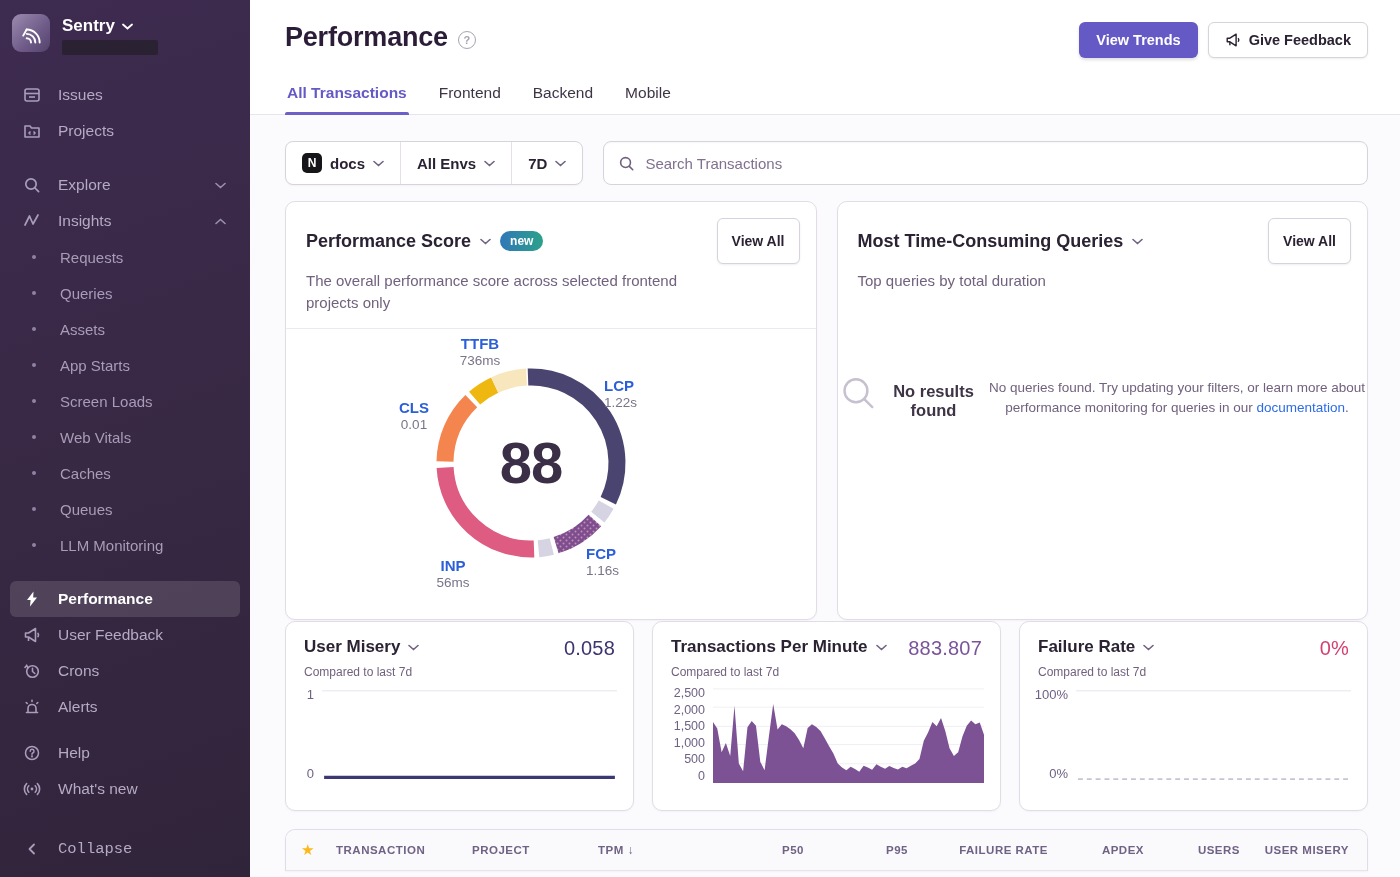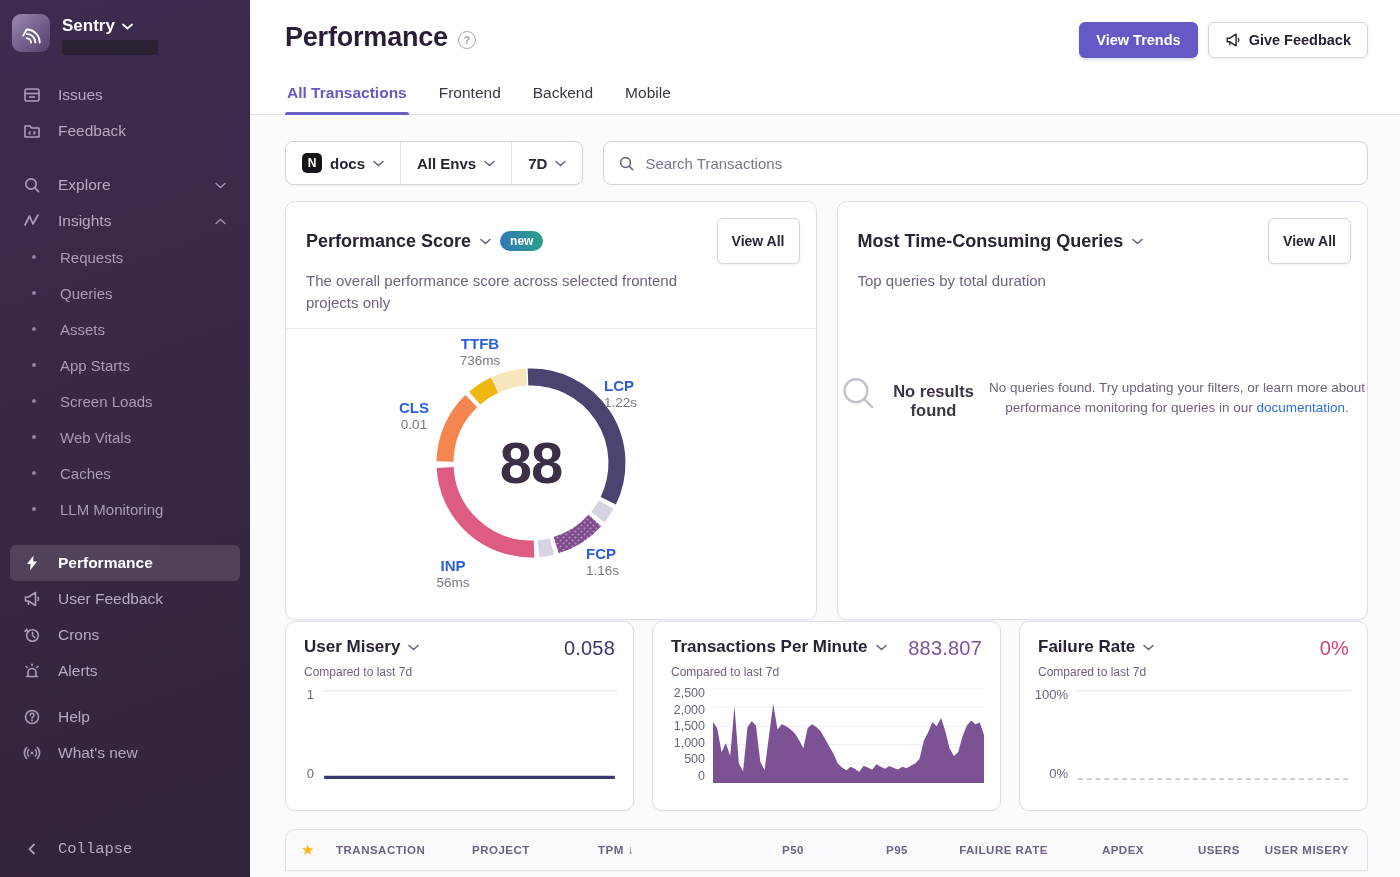--- a/index.html
+++ b/index.html
@@ -151,21 +151,21 @@
         </span>
         <span>Issues</span>
       </div>
       <div class="nav-item">
         <span class="nicon">
           <svg width="18" height="18" viewBox="0 0 18 18" fill="none" stroke="currentColor" stroke-width="1.6" stroke-linejoin="round">
               <path d="M2 4h5l1.5 2H16v9H2z"></path>
               <path d="M7.5 9.5 6 11l1.5 1.5M10.5 9.5 12 11l-1.5 1.5"></path>
             </svg>
         </span>
-        <span>Feedback</span>
+        <span>Projects</span>
       </div>
 
       <div class="nav-gap"></div>
 
       <div class="nav-item">
         <span class="nicon">
           <svg width="18" height="18" viewBox="0 0 18 18" fill="none" stroke="currentColor" stroke-width="1.7" stroke-linecap="round">
               <circle cx="8" cy="8" r="5.2"></circle>
               <path d="M12 12l3.6 3.6"></path>
             </svg>
@@ -221,20 +221,26 @@
           <span class="dot">
             <i></i>
           </span>
           <span>Web Vitals</span>
         </div>
       <div class="nav-sub">
           <span class="dot">
             <i></i>
           </span>
           <span>Caches</span>
+        </div>
+      <div class="nav-sub">
+          <span class="dot">
+            <i></i>
+          </span>
+          <span>Queues</span>
         </div>
       <div class="nav-sub">
           <span class="dot">
             <i></i>
           </span>
           <span>LLM Monitoring</span>
         </div>
 
       <div class="nav-gap"></div>
 

